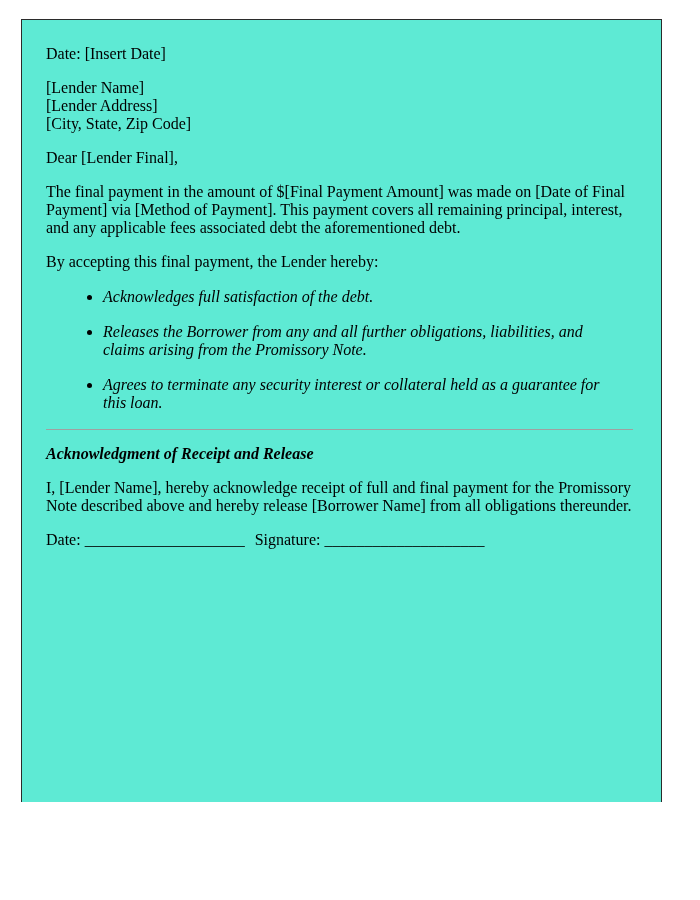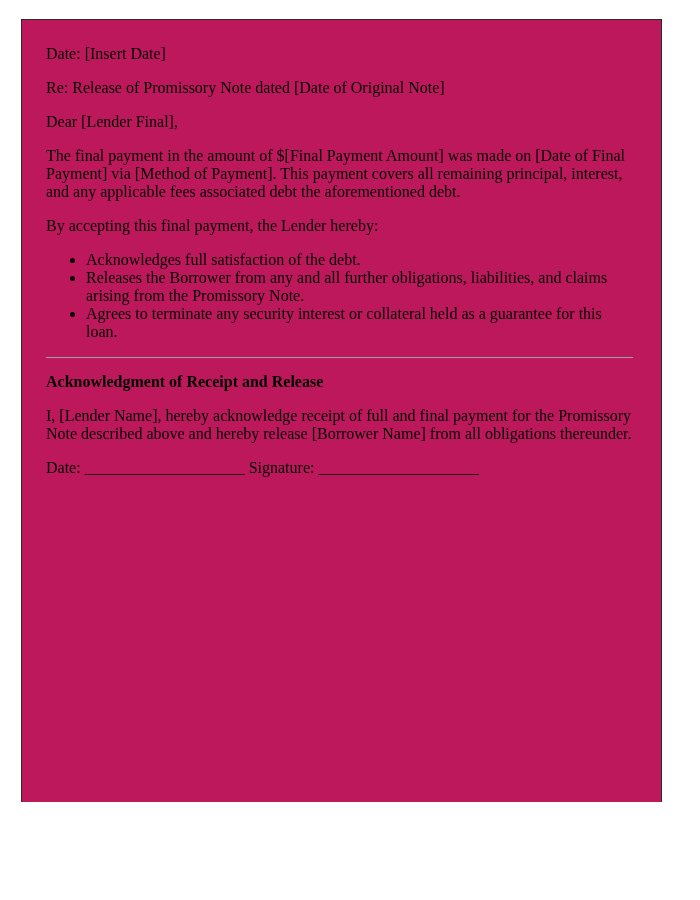--- a/index.html
+++ b/index.html
@@ -13,50 +13,54 @@
   }
   .canvas { position: relative; width: 700px; height: 900px; overflow: hidden; }
   .page-frame {
     position: absolute;
     left: 21px; top: 19px;
     width: 641px; height: 783px;
     box-sizing: border-box;
     border: 1px solid #2b2b2b;
     border-bottom: none;
     padding: 25px 28px 0 24px;
-    background: #be185d;
+    background: #5eead4;
   }
   .para { margin: 0 0 16px 0; }
   .block { margin: 0 0 16px 0; }
   .block div { margin: 0; }
   ul.release-list {
     margin: 16px 0;
     padding-left: 40px;
     list-style-type: disc;
   }
-  ul.release-list li { margin: 0; }
+  ul.release-list li { margin: 17px; font-style: italic; }
   hr.divider {
     border: none;
     border-top: 1px solid #a0a0a0;
     margin: 15px 0;
   }
-  .bold-heading { font-weight: bold; margin: 8px 0 16px 0; }
+  .bold-heading { font-weight: bold; margin: 8px 0 16px 0; font-style: italic; }
   .fill-line { margin: 0; }
-  .sig-label-gap { }
+  .sig-label-gap { margin-left: 6px; }
 </style>
 </head>
 <body>
 
 <div class="canvas">
   <div class="page-frame">
 
     <p class="para">Date: [Insert Date]</p>
 
+    <div class="block">
+      <div>[Lender Name]</div>
+      <div>[Lender Address]</div>
+      <div>[City, State, Zip Code]</div>
+    </div>
 
-    <p class="para">Re: Release of Promissory Note dated [Date of Original Note]</p>
 
     <p class="para">Dear [Lender Final],</p>
 
 
     <p class="para">The final payment in the amount of $[Final Payment Amount] was made on [Date of Final Payment] via [Method of Payment]. This payment covers all remaining principal, interest, and any applicable fees associated debt the aforementioned debt.</p>
 
     <p class="para">By accepting this final payment, the Lender hereby:</p>
 
     <ul class="release-list">
       <li>Acknowledges full satisfaction of the debt.</li>

